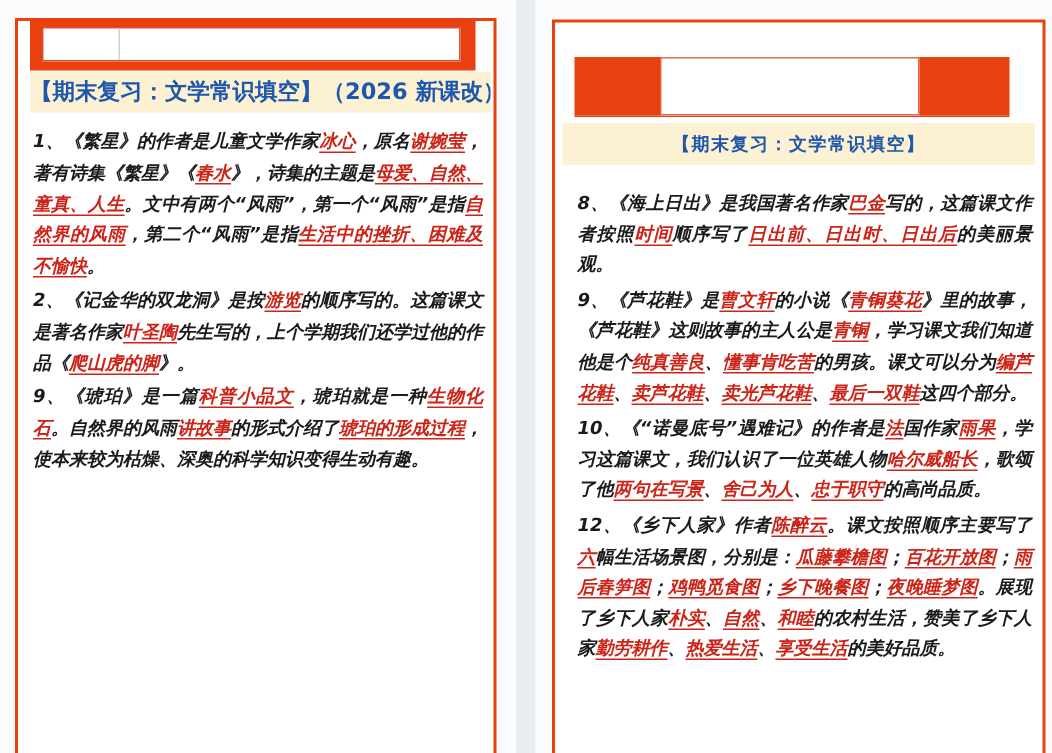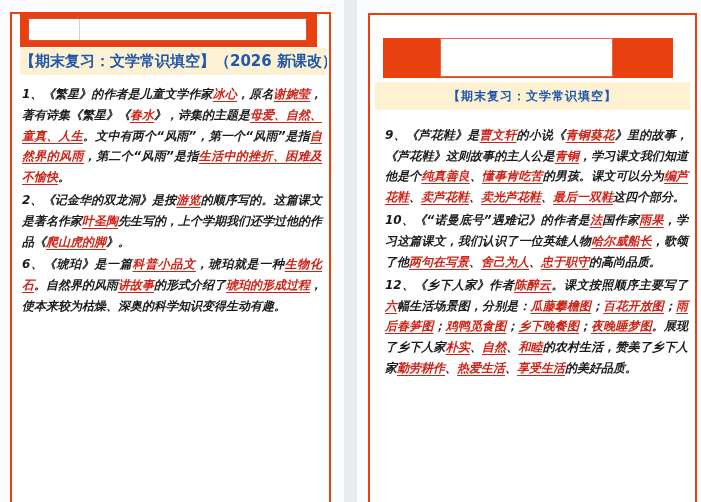--- a/index.html
+++ b/index.html
@@ -83,31 +83,32 @@
   <div class="page" id="left-page">
     <div class="banner-l">
       <div class="banner-box">
         <div class="banner-divider"></div>
       </div>
     </div>
     <div class="titlebar titlebar-l">【期末复习：文学常识填空】（2026 新课改）</div>
     <div class="content content-l">
         <p><span>1、《繁星》的作者是儿童文学作家</span><span class="hl">冰心</span><span>，原名</span><span class="hl">谢婉莹</span><span>，著有诗集《繁星》《</span><span class="hl">春水</span><span>》，诗集的主题是</span><span class="hl">母爱、自然、童真、人生</span><span>。文中有两个“风雨”，第一个“风雨”是指</span><span class="hl">自然界的风雨</span><span>，第二个“风雨”是指</span><span class="hl">生活中的挫折、困难及不愉快</span><span>。</span></p>
         <p><span>2、《记金华的双龙洞》是按</span><span class="hl">游览</span><span>的顺序写的。这篇课文是著名作家</span><span class="hl">叶圣陶</span><span>先生写的，上个学期我们还学过他的作品《</span><span class="hl">爬山虎的脚</span><span>》。</span></p>
-        <p><span>6、《琥珀》是一篇</span><span class="hl">科普小品文</span><span>，琥珀就是一种</span><span class="hl">生物化石</span><span>。自然界的风雨</span><span class="hl">讲故事</span><span>的形式介绍了</span><span class="hl">琥珀的形成过程</span><span>，使本来较为枯燥、深奥的科学知识变得生动有趣。</span></p>
+        <p><span>9、《琥珀》是一篇</span><span class="hl">科普小品文</span><span>，琥珀就是一种</span><span class="hl">生物化石</span><span>。自然界的风雨</span><span class="hl">讲故事</span><span>的形式介绍了</span><span class="hl">琥珀的形成过程</span><span>，使本来较为枯燥、深奥的科学知识变得生动有趣。</span></p>
       </div>
   </div>
 
   <div class="page" id="right-page">
     <div class="banner-r">
       <div class="rblock b1"></div>
       <div class="banner-box-r"></div>
       <div class="rblock b2"></div>
     </div>
     <div class="titlebar titlebar-r">【期末复习：文学常识填空】</div>
     <div class="content content-r">
+        <p><span>8、《海上日出》是我国著名作家</span><span class="hl">巴金</span><span>写的，这篇课文作者按照</span><span class="hl">时间</span><span>顺序写了</span><span class="hl">日出前、日出时、日出后</span><span>的美丽景观。</span></p>
         <p><span>9、《芦花鞋》是</span><span class="hl">曹文轩</span><span>的小说《</span><span class="hl">青铜葵花</span><span>》里的故事，《芦花鞋》这则故事的主人公是</span><span class="hl">青铜</span><span>，学习课文我们知道他是个</span><span class="hl">纯真善良</span><span>、</span><span class="hl">懂事肯吃苦</span><span>的男孩。课文可以分为</span><span class="hl">编芦花鞋</span><span>、</span><span class="hl">卖芦花鞋</span><span>、</span><span class="hl">卖光芦花鞋</span><span>、</span><span class="hl">最后一双鞋</span><span>这四个部分。</span></p>
         <p><span>10、《“诺曼底号”遇难记》的作者是</span><span class="hl">法</span><span>国作家</span><span class="hl">雨果</span><span>，学习这篇课文，我们认识了一位英雄人物</span><span class="hl">哈尔威船长</span><span>，歌颂了他</span><span class="hl">两句在写景</span><span>、</span><span class="hl">舍己为人</span><span>、</span><span class="hl">忠于职守</span><span>的高尚品质。</span></p>
         <p><span>12、《乡下人家》作者</span><span class="hl">陈醉云</span><span>。课文按照顺序主要写了</span><span class="hl">六</span><span>幅生活场景图，分别是：</span><span class="hl">瓜藤攀檐图</span><span>；</span><span class="hl">百花开放图</span><span>；</span><span class="hl">雨后春笋图</span><span>；</span><span class="hl">鸡鸭觅食图</span><span>；</span><span class="hl">乡下晚餐图</span><span>；</span><span class="hl">夜晚睡梦图</span><span>。展现了乡下人家</span><span class="hl">朴实</span><span>、</span><span class="hl">自然</span><span>、</span><span class="hl">和睦</span><span>的农村生活，赞美了乡下人家</span><span class="hl">勤劳耕作</span><span>、</span><span class="hl">热爱生活</span><span>、</span><span class="hl">享受生活</span><span>的美好品质。</span></p>
       </div>
   </div>
 
 </div>
 
 </body></html>

